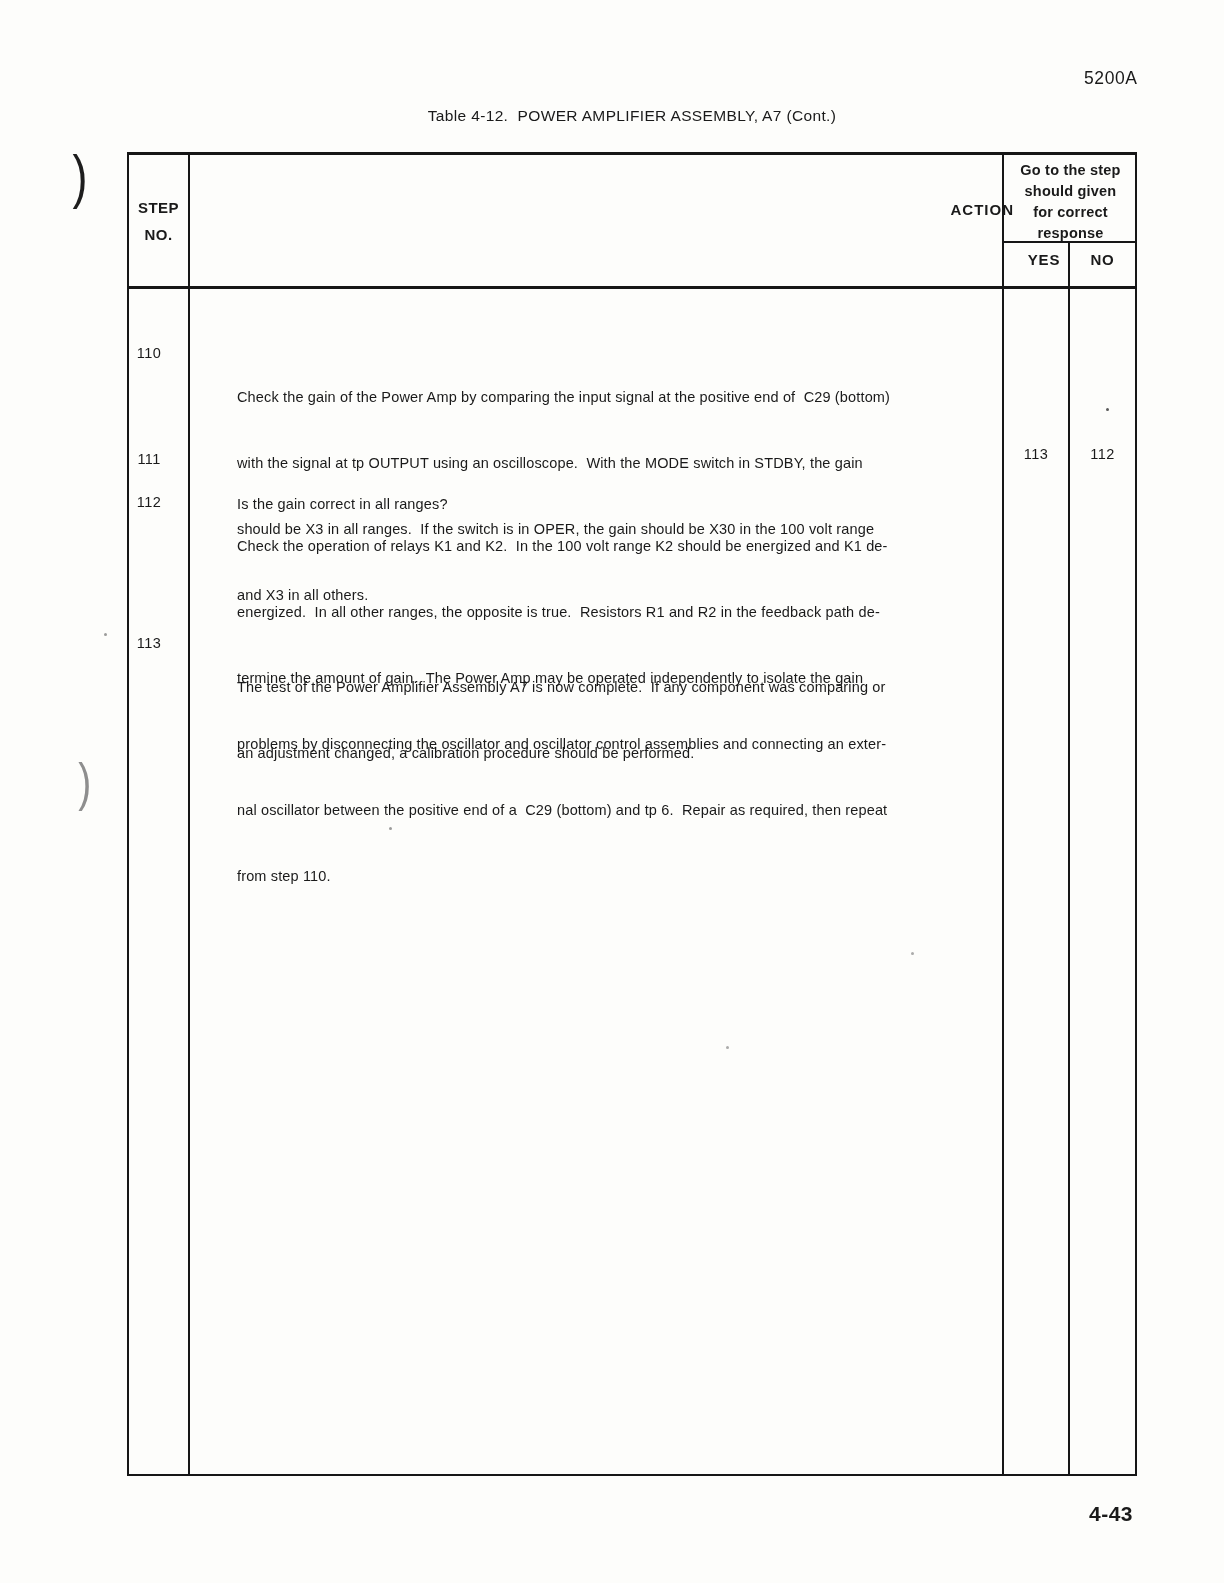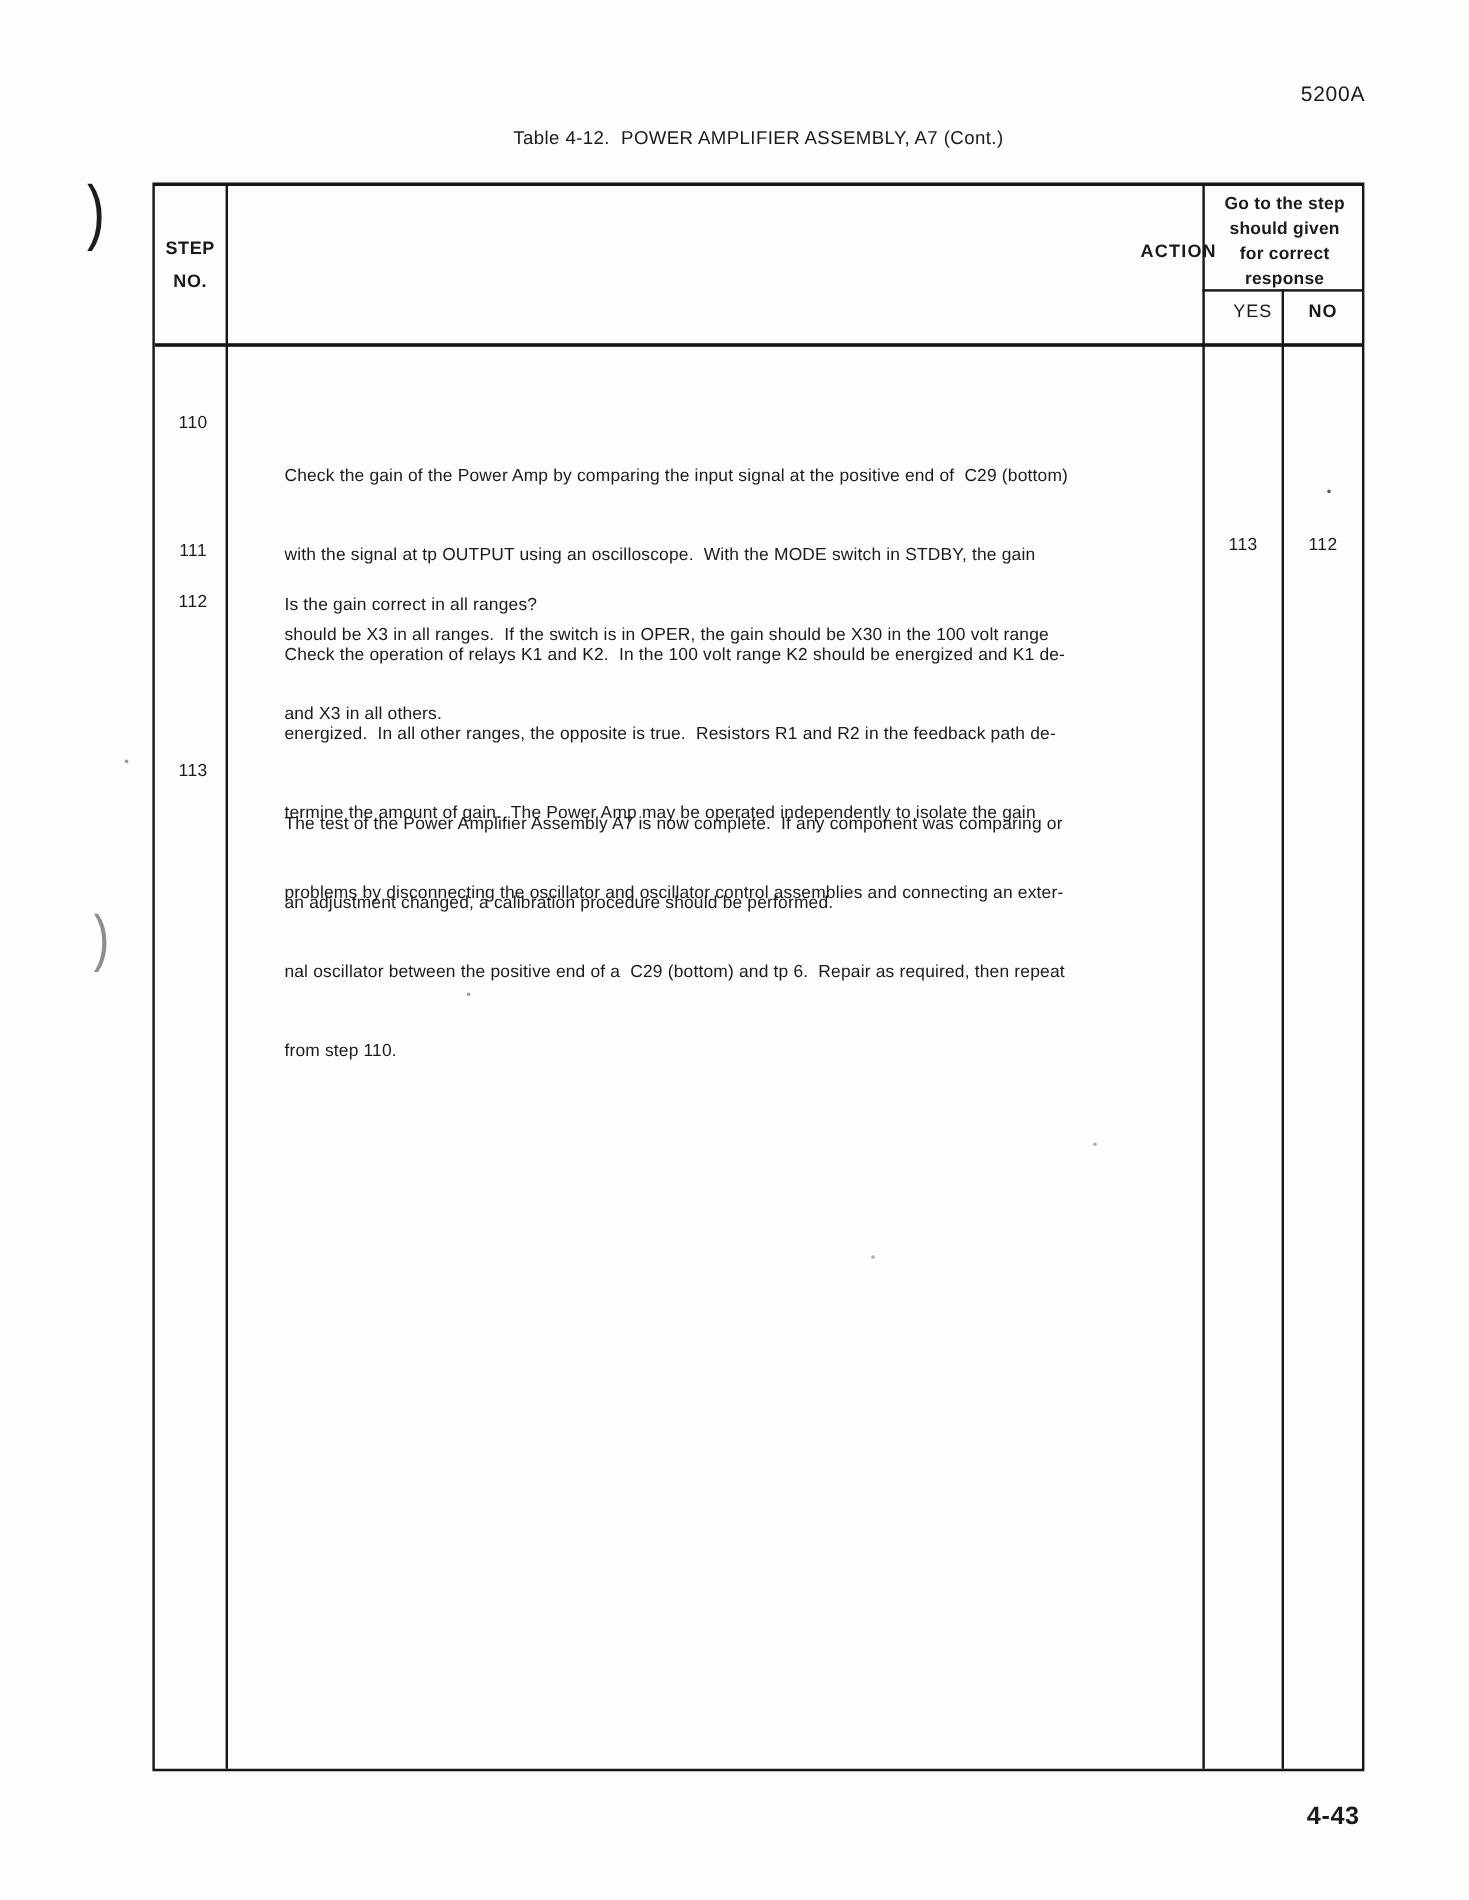--- a/index.html
+++ b/index.html
@@ -41,29 +41,29 @@
   .h-action {
     position:absolute; left:61px; top:46px; width:812px; text-align:right;
     font-weight:bold; font-size:15px; letter-spacing:1px;margin-left:12px;
   }
   .h-goto {
     position:absolute; left:875px; top:5px; width:133px; text-align:center;
     font-weight:bold; font-size:14.5px; line-height:21px; letter-spacing:0.2px;
   }
   .h-yes {
     position:absolute; left:875px; top:96px; width:80px; text-align:center;
-    font-weight:normal; font-size:15px; letter-spacing:0.8px;
+    font-weight:bold; font-size:15px; letter-spacing:0.8px;
   }
   .h-no {
     position:absolute; left:941px; top:96px; width:65px; text-align:center;
     font-weight:bold; font-size:15px; letter-spacing:0.8px;
   }
   .row-step {
     position:absolute; left:0; width:40px; text-align:center;
-    font-size:14.5px; letter-spacing:0.4px;padding-left:12px;
+    font-size:14.5px; letter-spacing:0.4px;
   }
   .row-action {
     position:absolute; left:108px; font-size:14.5px; line-height:22px;
     letter-spacing:0.15px; white-space:pre;
   }
   .row-val {
     position:absolute; width:64px; text-align:center;
     font-size:14.5px; letter-spacing:0.4px;
   }
   .val-yes { left:875px; }

